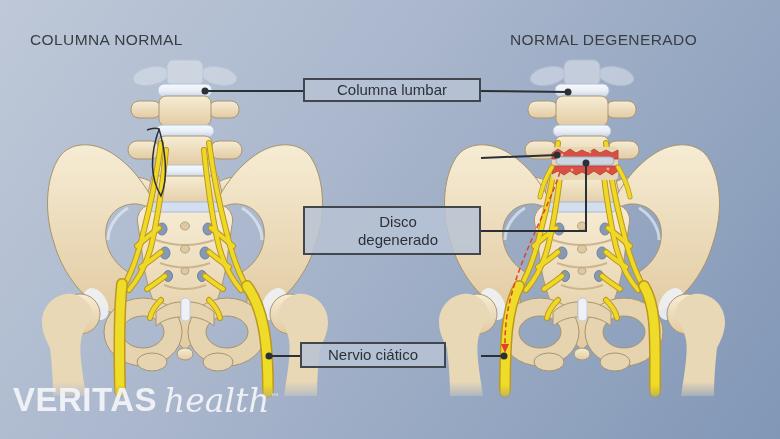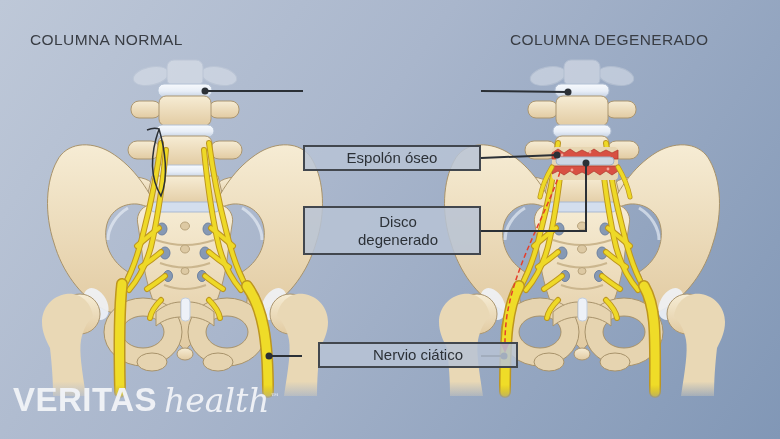--- a/index.html
+++ b/index.html
@@ -22,21 +22,21 @@
     border:2px solid #42474e;color:#2c3137;
     font-size:15px;line-height:1.2;
     display:flex;align-items:center;justify-content:center;text-align:center;
   }
   .label-box .inner{display:block;}
   .box-columna-lumbar{left:303px;top:78px;width:178px;height:24px;}
   .box-raiz-nerviosa{left:12px;top:117px;width:135px;height:26px;}
   .box-espolon-oseo{left:303px;top:145px;width:178px;height:26px;}
   .box-disco-degenerado{left:303px;top:206px;width:178px;height:49px;padding-left:12px;}
   .box-disco-degenerado .inner{max-width:110px;}
-  .box-nervio-ciatico{left:318px;top:342px;width:200px;height:26px;}
+  .box-nervio-ciatico{left:300px;top:342px;width:146px;height:26px;}
   .logo{
     position:absolute;left:13px;top:381px;display:flex;align-items:flex-start;
     color:#f2f4f8;opacity:.95;white-space:nowrap;
   }
   .logo .brand{font-weight:700;font-size:33px;letter-spacing:.5px;font-family:"Liberation Sans",sans-serif;}
   .logo .product{font-style:italic;font-weight:400;font-size:33px;margin-left:7px;font-family:"DejaVu Serif",serif;}
   .logo .tm{font-size:9px;vertical-align:super;margin-left:1px;}
 </style>
 </head>
 <body>
@@ -234,24 +234,24 @@
           <circle cx="568" cy="92" r="3.5"></circle>
       <circle cx="557" cy="155" r="3.5"></circle>
           <circle cx="586" cy="163" r="3.5"></circle>
       <circle cx="269" cy="356" r="3.5"></circle>
           <circle cx="504" cy="356" r="3.5"></circle>
     </g>
   </g>
 </svg>
 
 <div class="fig-heading heading-left">COLUMNA NORMAL</div>
-<div class="fig-heading heading-right">COLUMNA DEGENERADO</div>
-
-<div class="label-box box-espolon-oseo">
-  <span class="inner">Espolón óseo</span>
+<div class="fig-heading heading-right">NORMAL DEGENERADO</div>
+
+<div class="label-box box-columna-lumbar">
+  <span class="inner">Columna lumbar</span>
 </div>
 <div class="label-box box-disco-degenerado">
   <span class="inner">Disco degenerado</span>
 </div>
 <div class="label-box box-nervio-ciatico">
   <span class="inner">Nervio ciático</span>
 </div>
 
 <div class="logo">
   <span class="brand">VERITAS</span>

